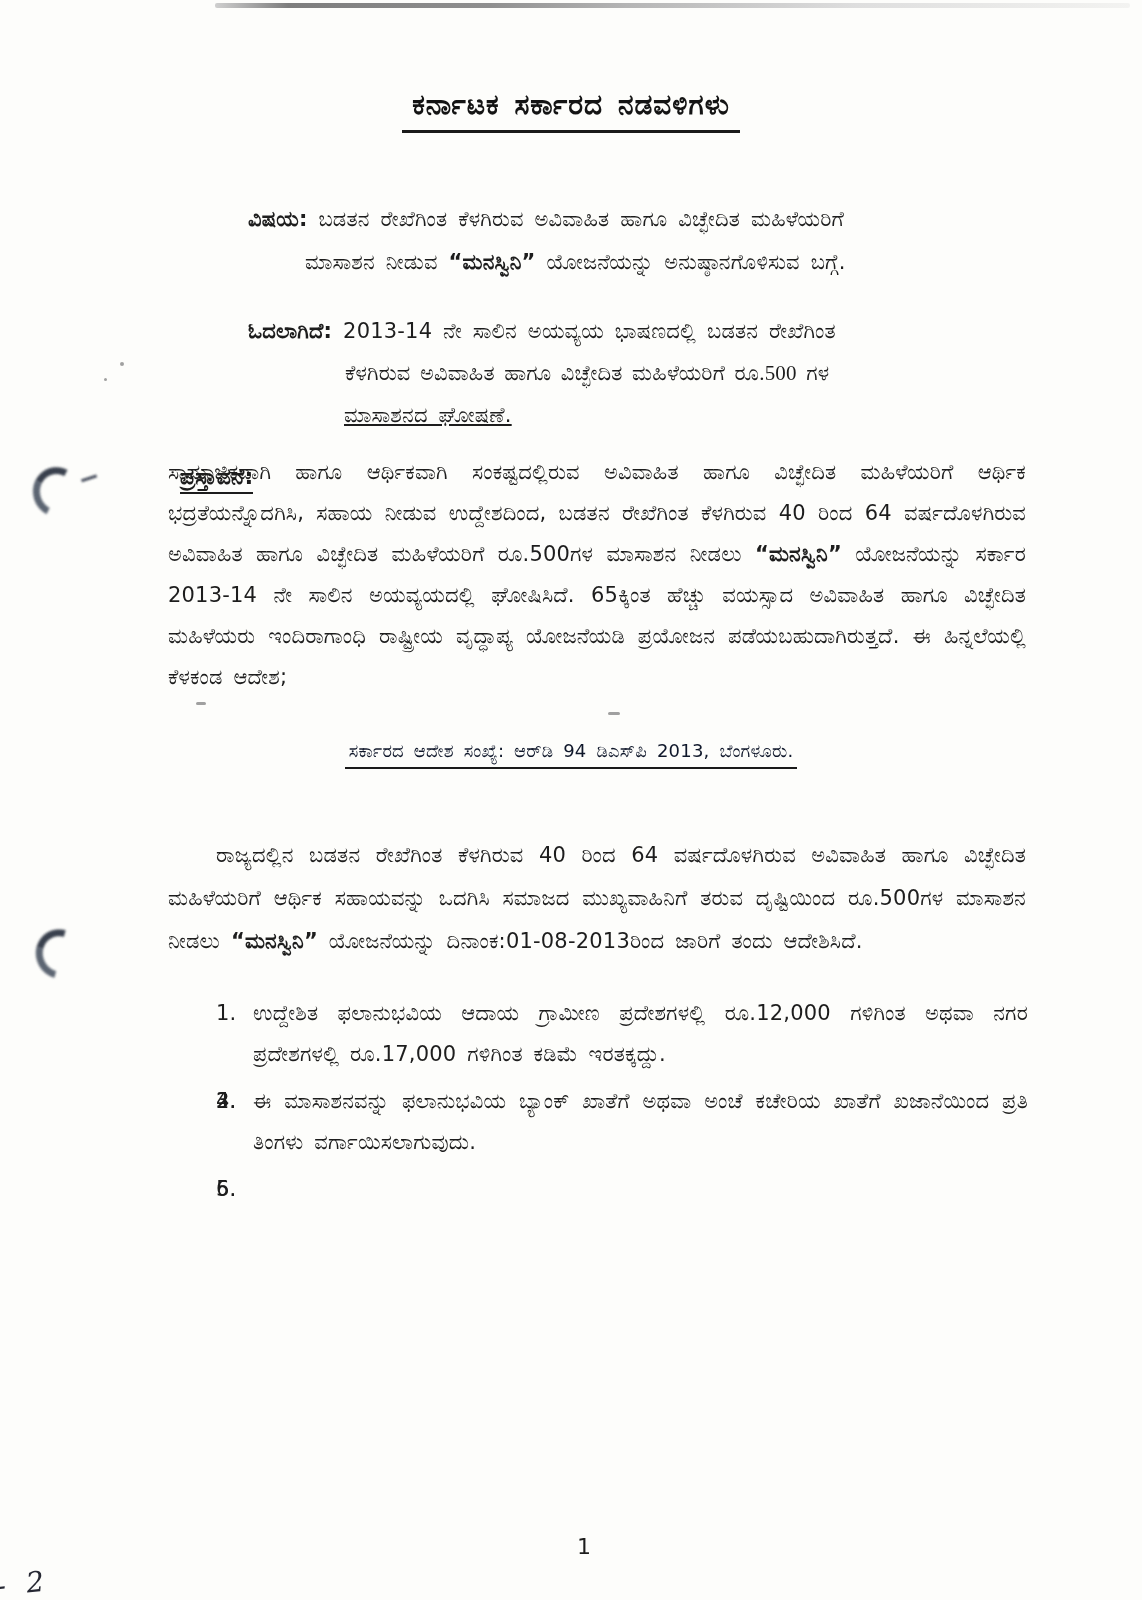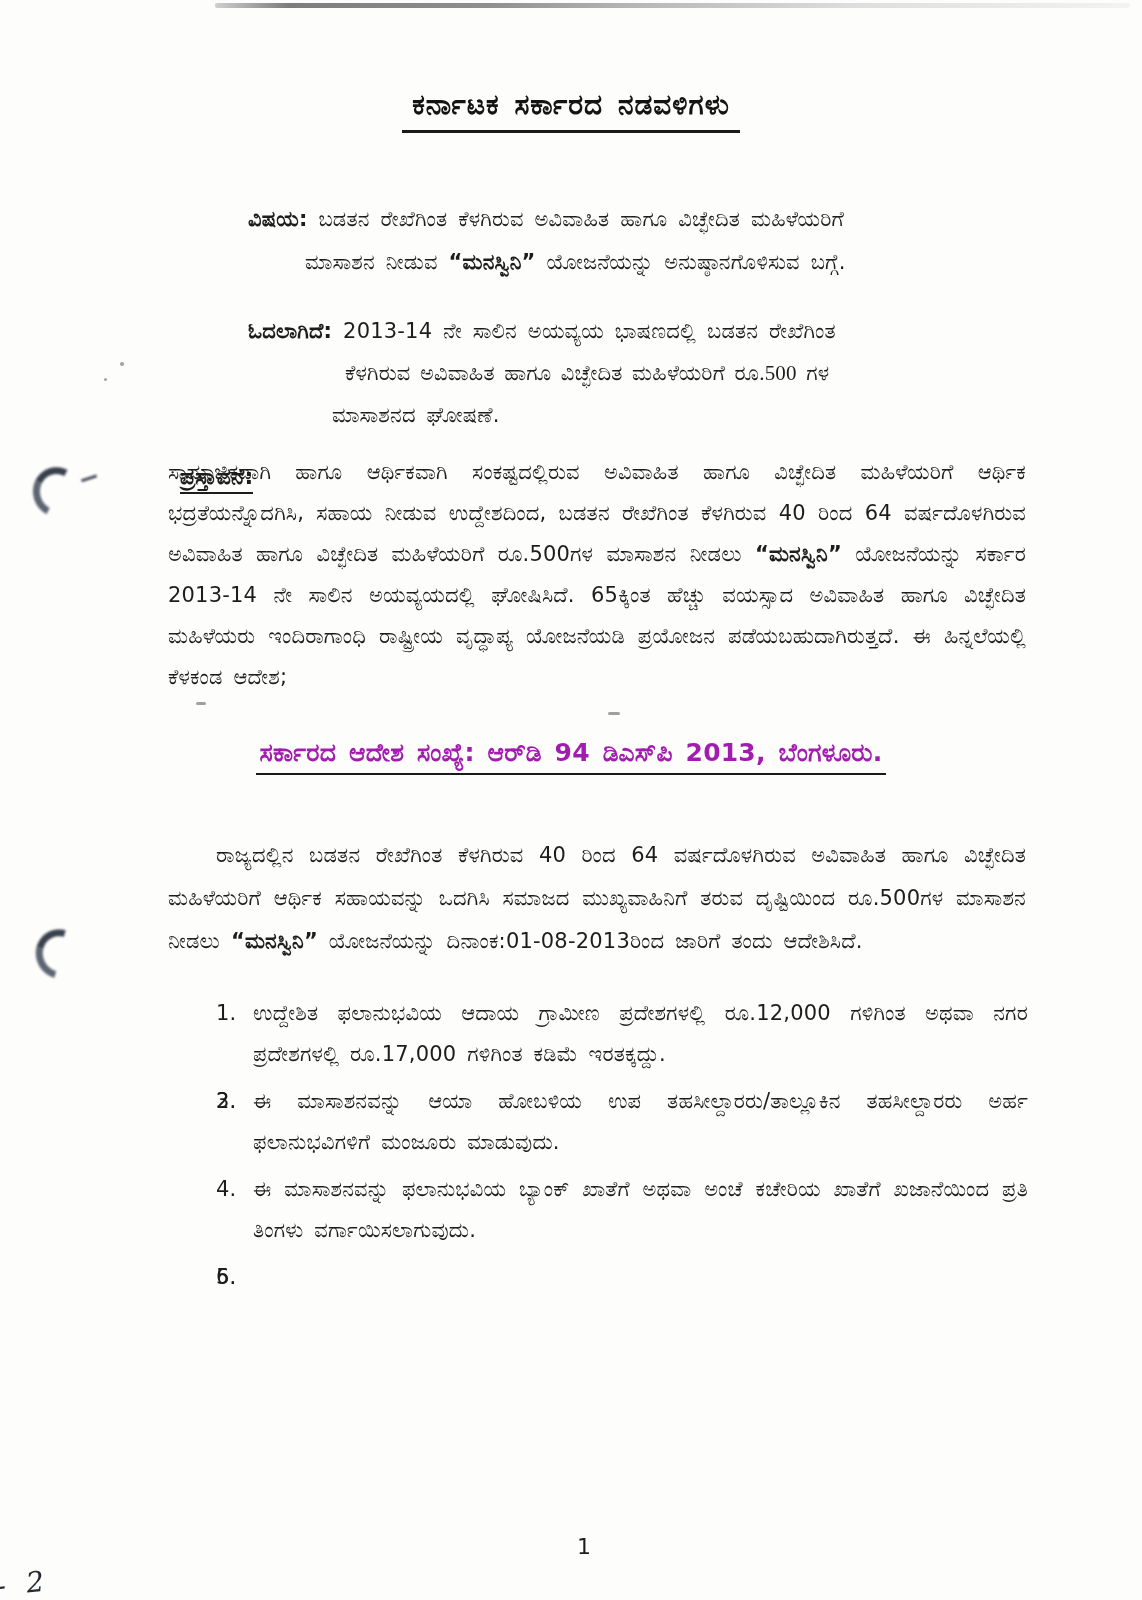--- a/index.html
+++ b/index.html
@@ -33,22 +33,22 @@
   .speck { position:absolute; background:#6f6f6f; border-radius:50%; opacity:.65; }
 
   
   .doc-title { position:absolute; top:88px; left:0; width:100%; text-align:center; }
   .doc-title span {
     display:inline-block; font-weight:bold; font-size:28px; letter-spacing:1px;
     padding:0 10px 8px; border-bottom:3px solid #1a1a1a; color:#141414;
   }
   .order-head { position:absolute; left:0; width:100%; text-align:center; }
   .order-head span {
-    display:inline-block; font-weight:bold; font-size:25px;
-    padding:0 4px 5px; border-bottom:2.5px solid #1a1a1a; color:#a21caf;
+    display:inline-block; font-weight:normal; font-size:18px;
+    padding:0 4px 5px; border-bottom:2.5px solid #1a1a1a; color:#0f172a;
   }
   .preamble-head { position:absolute; top:416px; left:180px;margin-top:48px; }
   .preamble-head span {
     display:inline-block; font-weight:bold; font-size:22px;
     padding-bottom:3px; border-bottom:2.5px solid #1c1c1c;
   }
 
   .para {
     position:absolute; left:168px; width:858px;
     text-align:justify; line-height:41px; white-space:normal;
@@ -96,21 +96,21 @@
   </div>
   <div class="abs" style="top:219px; left:305px;">
     <span>ಮಾಸಾಶನ ನೀಡುವ </span><span class="b">“ಮನಸ್ವಿನಿ”</span><span> ಯೋಜನೆಯನ್ನು ಅನುಷ್ಠಾನಗೊಳಿಸುವ ಬಗ್ಗೆ.</span>
   </div>
 
   <div class="abs" style="top:288px; left:248px;">
     <span class="b">ಓದಲಾಗಿದೆ:</span>
     <span>2013-14 ನೇ ಸಾಲಿನ ಅಯವ್ಯಯ ಭಾಷಣದಲ್ಲಿ ಬಡತನ ರೇಖೆಗಿಂತ</span>
   </div>
   <div class="abs" style="top:330px; left:345px;font-family:Liberation Serif, serif;">ಕೆಳಗಿರುವ ಅವಿವಾಹಿತ ಹಾಗೂ ವಿಚ್ಛೇದಿತ ಮಹಿಳೆಯರಿಗೆ ರೂ.500 ಗಳ</div>
-  <div class="abs" style="top:372px; left:332px;">ಮಾಸಾಶನದ ಘೋಷಣೆ.</div>
+  <div class="abs" style="top:372px; left:344px;text-decoration:underline;">ಮಾಸಾಶನದ ಘೋಷಣೆ.</div>
 
   <div class="preamble-head">
     <span>ಪ್ರಸ್ತಾವನೆ:</span>
   </div>
   <div class="para" style="top:452px;">
     <span>ಸಾಮಾಜಿಕವಾಗಿ ಹಾಗೂ ಆರ್ಥಿಕವಾಗಿ ಸಂಕಷ್ಟದಲ್ಲಿರುವ ಅವಿವಾಹಿತ ಹಾಗೂ ವಿಚ್ಛೇದಿತ ಮಹಿಳೆಯರಿಗೆ ಆರ್ಥಿಕ ಭದ್ರತೆಯನ್ನೊದಗಿಸಿ, ಸಹಾಯ ನೀಡುವ ಉದ್ದೇಶದಿಂದ, ಬಡತನ ರೇಖೆಗಿಂತ ಕೆಳಗಿರುವ 40 ರಿಂದ 64 ವರ್ಷದೊಳಗಿರುವ ಅವಿವಾಹಿತ ಹಾಗೂ ವಿಚ್ಛೇದಿತ ಮಹಿಳೆಯರಿಗೆ ರೂ.500ಗಳ ಮಾಸಾಶನ ನೀಡಲು </span><span class="b">“ಮನಸ್ವಿನಿ”</span><span> ಯೋಜನೆಯನ್ನು ಸರ್ಕಾರ 2013-14 ನೇ ಸಾಲಿನ ಅಯವ್ಯಯದಲ್ಲಿ ಘೋಷಿಸಿದೆ. 65ಕ್ಕಿಂತ ಹೆಚ್ಚು ವಯಸ್ಸಾದ ಅವಿವಾಹಿತ ಹಾಗೂ ವಿಚ್ಛೇದಿತ ಮಹಿಳೆಯರು ಇಂದಿರಾಗಾಂಧಿ ರಾಷ್ಟ್ರೀಯ ವೃದ್ಧಾಪ್ಯ ಯೋಜನೆಯಡಿ ಪ್ರಯೋಜನ ಪಡೆಯಬಹುದಾಗಿರುತ್ತದೆ. ಈ ಹಿನ್ನಲೆಯಲ್ಲಿ ಕೆಳಕಂಡ ಆದೇಶ;</span>
   </div>
 
   <div class="order-head" style="top:738px;">
     <span>ಸರ್ಕಾರದ ಆದೇಶ ಸಂಖ್ಯೆ: ಆರ್‌ಡಿ 94 ಡಿಎಸ್‌ಪಿ 2013, ಬೆಂಗಳೂರು.</span>
@@ -123,21 +123,20 @@
   <ol class="conditions">
     <li>
       <span class="num">1.</span>
       <span>ಉದ್ದೇಶಿತ ಫಲಾನುಭವಿಯ ಆದಾಯ ಗ್ರಾಮೀಣ ಪ್ರದೇಶಗಳಲ್ಲಿ ರೂ.12,000 ಗಳಿಗಿಂತ ಅಥವಾ ನಗರ ಪ್ರದೇಶಗಳಲ್ಲಿ ರೂ.17,000 ಗಳಿಗಿಂತ ಕಡಿಮೆ ಇರತಕ್ಕದ್ದು.</span>
     </li>
     <li>
       <span class="num">2.</span>
     </li>
     <li>
       <span class="num">3.</span>
-      <span>ಈ ಮಾಸಾಶನವನ್ನು ಆಯಾ ಹೋಬಳಿಯ ಉಪ ತಹಸೀಲ್ದಾರರು/ತಾಲ್ಲೂಕಿನ ತಹಸೀಲ್ದಾರರು ಅರ್ಹ ಫಲಾನುಭವಿಗಳಿಗೆ ಮಂಜೂರು ಮಾಡುವುದು.</span>
     </li>
     <li>
       <span class="num">4.</span>
       <span>ಈ ಮಾಸಾಶನವನ್ನು ಫಲಾನುಭವಿಯ ಬ್ಯಾಂಕ್ ಖಾತೆಗೆ ಅಥವಾ ಅಂಚೆ ಕಚೇರಿಯ ಖಾತೆಗೆ ಖಜಾನೆಯಿಂದ ಪ್ರತಿ ತಿಂಗಳು ವರ್ಗಾಯಿಸಲಾಗುವುದು.</span>
     </li>
     <li>
       <span class="num">5.</span>
     </li>
     <li>
       <span class="num">6.</span>

